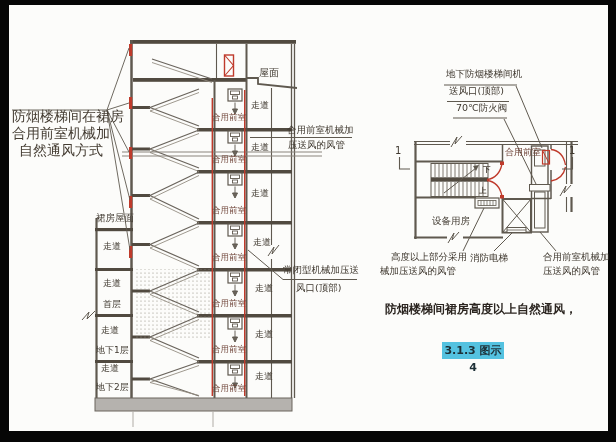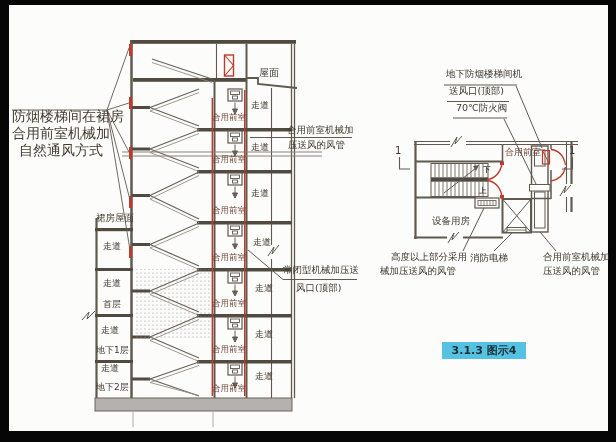--- a/index.html
+++ b/index.html
@@ -8,21 +8,21 @@
   .page{position:absolute;left:9px;top:5px;width:599px;height:426px;background:#fcfcfa;}
   svg.draw{position:absolute;left:0;top:0;}
   .lbl{position:absolute;color:#3f382f;font-weight:normal;white-space:nowrap;line-height:1.1;text-align:center;}
   .s9{font-size:9px;}
   .s85{font-size:8.5px;}
   .s95{font-size:9.5px;}
   .s10{font-size:10px;}
   .callout{left:12px;top:88px;width:98px;font-size:14px;line-height:17px;color:#443c32;margin-top:20px;}
   .caption{position:absolute;left:378px;top:302px;width:206px;text-align:center;
            font-size:12px;font-weight:bold;color:#2b2520;line-height:15px;}
-  .badge{position:absolute;left:442px;top:342px;width:84px;height:17px;background:#54c2e0;
+  .badge{position:absolute;left:442px;top:342px;width:62px;height:17px;background:#54c2e0;
          color:#1d2f36;font-size:11px;font-weight:bold;text-align:center;line-height:17px;}
   .tiny{font-size:7.5px;font-weight:bold;color:#4a423a;}
   .mk1{font-size:10px;color:#3f382f;font-weight:normal;}
 </style>
 </head>
 <body>
 
 <div class="stage">
   <div class="page"></div>
 
@@ -257,15 +257,16 @@
   <div class="mk1" style="position:absolute;left:395px;top:145px">1</div>
   <div class="mk1" style="position:absolute;left:569px;top:145px">1</div>
 
   <div class="lbl s95" style="left:391px;top:252px">高度以上部分采用</div>
   <div class="lbl s95" style="left:380px;top:266px">械加压送风的风管</div>
   <div class="lbl s95" style="left:470px;top:253px">消防电梯</div>
   <div class="lbl s95" style="left:543px;top:252px">合用前室机械加</div>
   <div class="lbl s95" style="left:543px;top:266px">压送风的风管</div>
 
   <div class="caption">
+    <span style="display:block">防烟楼梯间裙房高度以上自然通风，</span>
   </div>
   <div class="badge">3.1.3 图示4</div>
 </div>
 
 </body></html>

